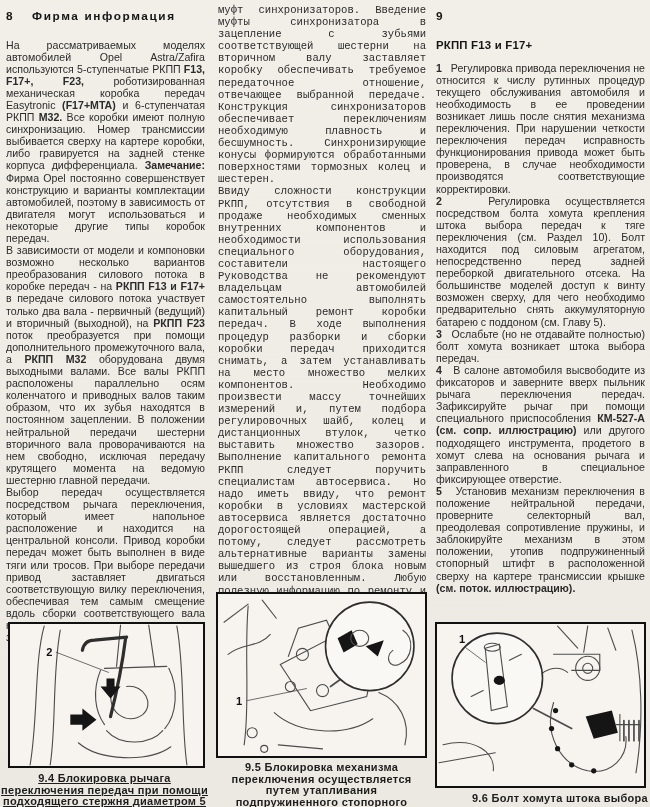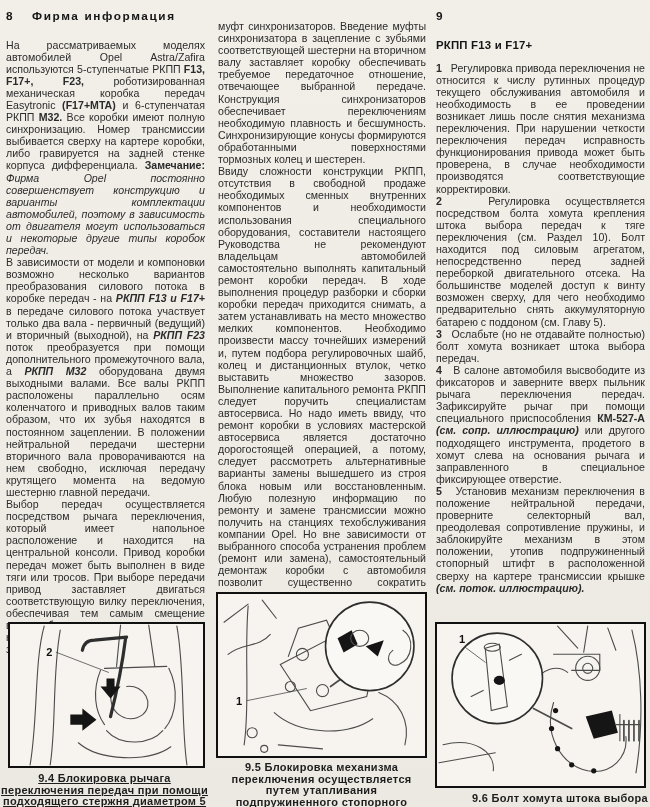--- a/index.html
+++ b/index.html
@@ -7,24 +7,24 @@
     width:650px;height:807px;
     font-family:"Liberation Sans","DejaVu Sans",sans-serif;
     background:#efece6;
     position:relative;overflow:hidden;
     color:#262626;
   }
   .page{position:absolute;inset:0;background:linear-gradient(180deg,#f2efe9 0%,#efece6 55%,#ece9e2 100%);}
   .col{position:absolute;text-align:justify;font-size:10.6px;line-height:12.1px;color:#2b2b2b;}
   .col p{margin:0;}
   .col-left{left:6px;top:10px;width:199px;}
-  .col-mid{left:218px;top:20px;width:208px;}
+  .col-mid{left:218px;top:4px;width:208px;font-family:Liberation Mono, monospace;}
   .col-right{left:436px;top:10px;width:209px;}
   .b{font-weight:bold;}
-  .i{font-style:italic;}
+  .i{}
   .u{text-decoration:underline;}
   .sec-head{display:flex;font-weight:bold;font-size:11.8px;line-height:13.5px;color:#161616;letter-spacing:1.6px;margin:0 0 15px 0;text-align:left;}
   .sec-num{width:26px;flex:0 0 26px;letter-spacing:0;}
   .sub-head{font-weight:bold;font-size:11.4px;color:#161616;margin:0 0 11px 0;text-align:left;letter-spacing:0.2px;}
   .figure{position:absolute;border:2.5px solid #101010;background:#f7f4ef;box-sizing:border-box;}
   .figure svg{display:block;width:100%;height:100%;}
   .fig-94{left:8px;top:622px;width:197px;height:146px;}
   .fig-95{left:216px;top:592px;width:211px;height:166px;}
   .fig-96{left:435px;top:622px;width:211px;height:166px;}
   .caption{position:absolute;font-weight:bold;font-size:11px;line-height:11.6px;text-align:center;color:#1d1d1d;letter-spacing:0.3px;}

